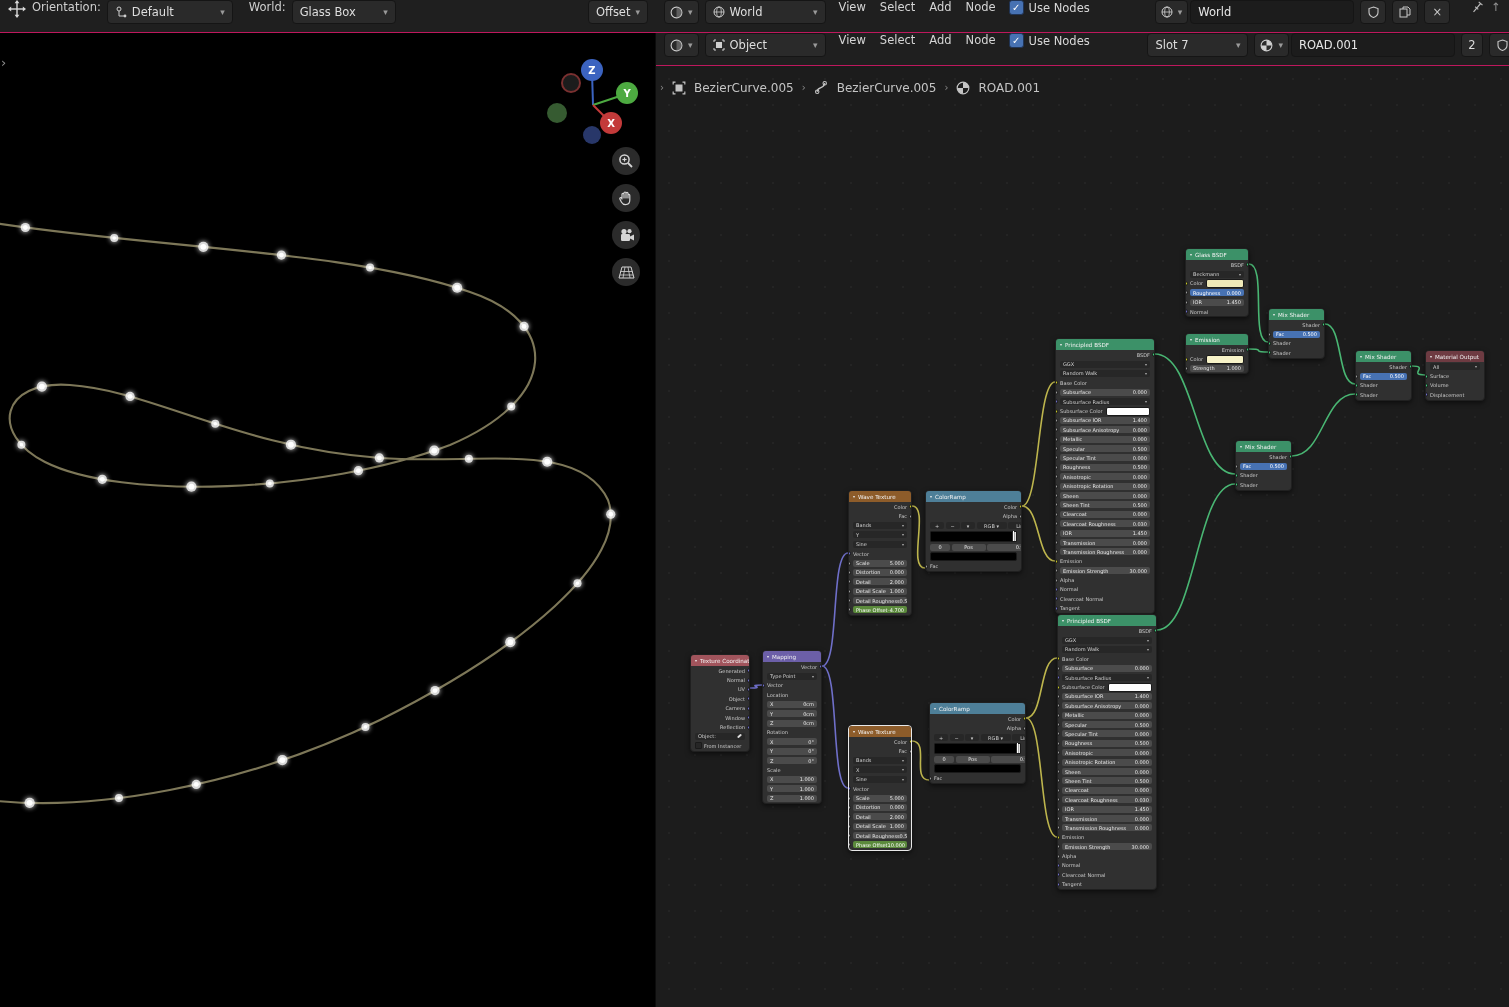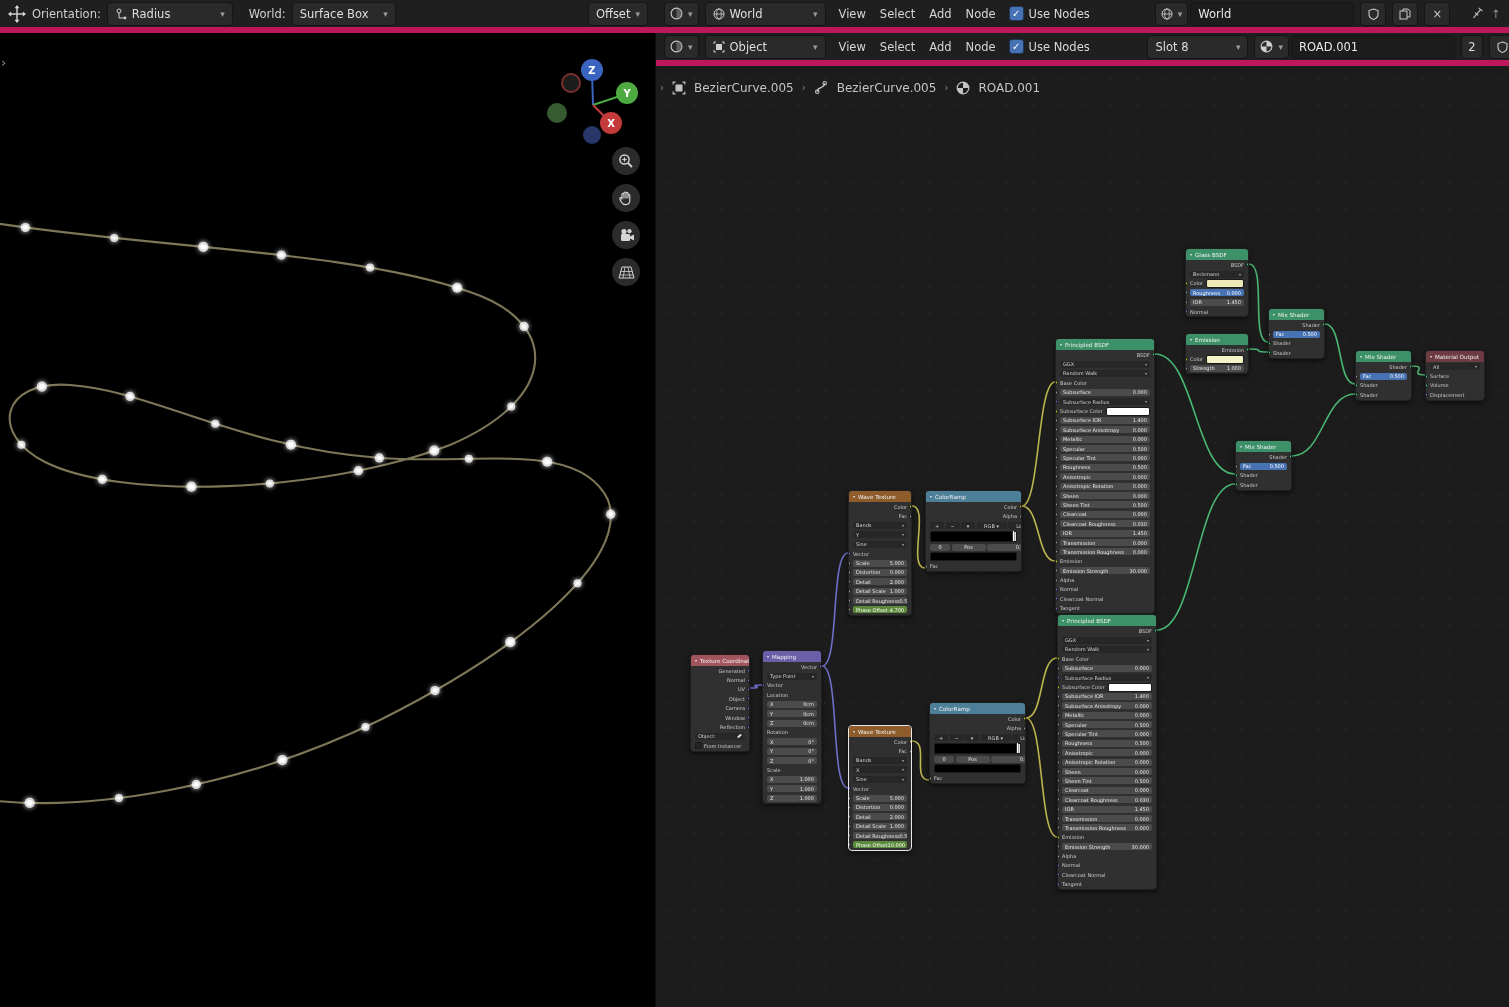--- a/index.html
+++ b/index.html
@@ -1,20 +1,20 @@
 <!DOCTYPE html>
 <html><head>
 <meta charset="utf-8">
 <style>
   html,body{margin:0;padding:0;background:#111;}
   #stage{position:relative;width:1509px;height:1007px;overflow:hidden;
          font-family:"DejaVu Sans",sans-serif;color:#d8d8d8;background:#000;}
   
-  .hdr{position:absolute;background:#1f1f1f;border-bottom:6px solid #be185d;
-       display:flex;align-items:center;font-size:11.5px;gap:6px;box-sizing:border-box;padding:0 8px;}
+  .hdr{position:absolute;background:#1f1f1f;border-bottom:1px solid #be185d;
+       display:flex;align-items:flex-start;font-size:11.5px;gap:6px;box-sizing:border-box;padding:0 8px;}
   .hdr .lab{color:#cfcfcf;}
   .dd{background:#2a2a2a;border:1px solid #151515;border-radius:4px;height:22px;
       display:flex;align-items:center;gap:5px;padding:0 7px;color:#dedede;white-space:nowrap;}
   .dd .car{color:#9a9a9a;font-size:9px;}
   .menu{padding:0 7px;color:#d5d5d5;white-space:nowrap;}
   .chk{width:13px;height:13px;background:#4772b3;border-radius:3px;border:1px solid #203455;
        color:#fff;font-size:10px;line-height:13px;text-align:center;}
   .field{background:#1c1c1c;border:1px solid #151515;border-radius:4px;height:22px;
          display:flex;align-items:center;padding:0 7px;color:#e6e6e6;}
   .ibtn{width:24px;height:22px;background:#2a2a2a;border:1px solid #151515;border-radius:4px;
@@ -82,26 +82,26 @@
       </g>
     </svg>
     <span class="lab">Orientation:</span>
     <div class="dd" style="width:110px;">
       <svg class="ic" width="12" height="12" viewBox="0 0 12 12">
         <circle cx="4" cy="3" r="2" fill="none" stroke="#cfcfcf"></circle>
           <line x1="4" y1="5" x2="4" y2="10" stroke="#cfcfcf"></line>
         <line x1="4" y1="10" x2="10" y2="10" stroke="#cfcfcf"></line>
           <circle cx="10" cy="10" r="1.4" fill="#cfcfcf"></circle>
       </svg>
-      <span>Radius</span>
+      <span>Default</span>
       <span class="car spacer" style="text-align:right">▾</span>
     </div>
     <span class="lab" style="margin-left:10px;">World:</span>
     <div class="dd" style="width:88px;">
-      <span>Surface Box</span>
+      <span>Glass Box</span>
       <span class="car spacer" style="text-align:right">▾</span>
     </div>
     <div class="spacer"></div>
     <div class="dd">
       <span>Offset</span>
       <span class="car">▾</span>
     </div>
   </div>
 
   <div class="hdr" style="left:656px;top:0;width:853px;height:33px;">
@@ -187,21 +187,21 @@
         <span class="menu">Select</span>
         <span class="menu">Add</span>
         <span class="menu">Node</span>
       </div>
     <div style="display:flex;align-items:center;gap:5px;">
       <span class="chk">✓</span>
       <span>Use Nodes</span>
     </div>
     <div class="spacer"></div>
     <div class="dd" style="width:85px;">
-      <span>Slot 8</span>
+      <span>Slot 7</span>
       <span class="car spacer" style="text-align:right">▾</span>
     </div>
     <div class="dd" style="padding:0 5px;">
       <svg class="ic" width="13" height="13" viewBox="0 0 13 13">
         <circle cx="6.5" cy="6.5" r="5.4" fill="none" stroke="#cfcfcf" stroke-width="1.1"></circle>
         <path d="M6.5 1.1a5.4 5.4 0 015.4 5.4H6.5z" fill="#cfcfcf"></path>
         <path d="M6.5 11.9a5.4 5.4 0 01-5.4-5.4h5.4z" fill="#cfcfcf"></path>
       </svg>
         <span class="car">▾</span>
     </div>

